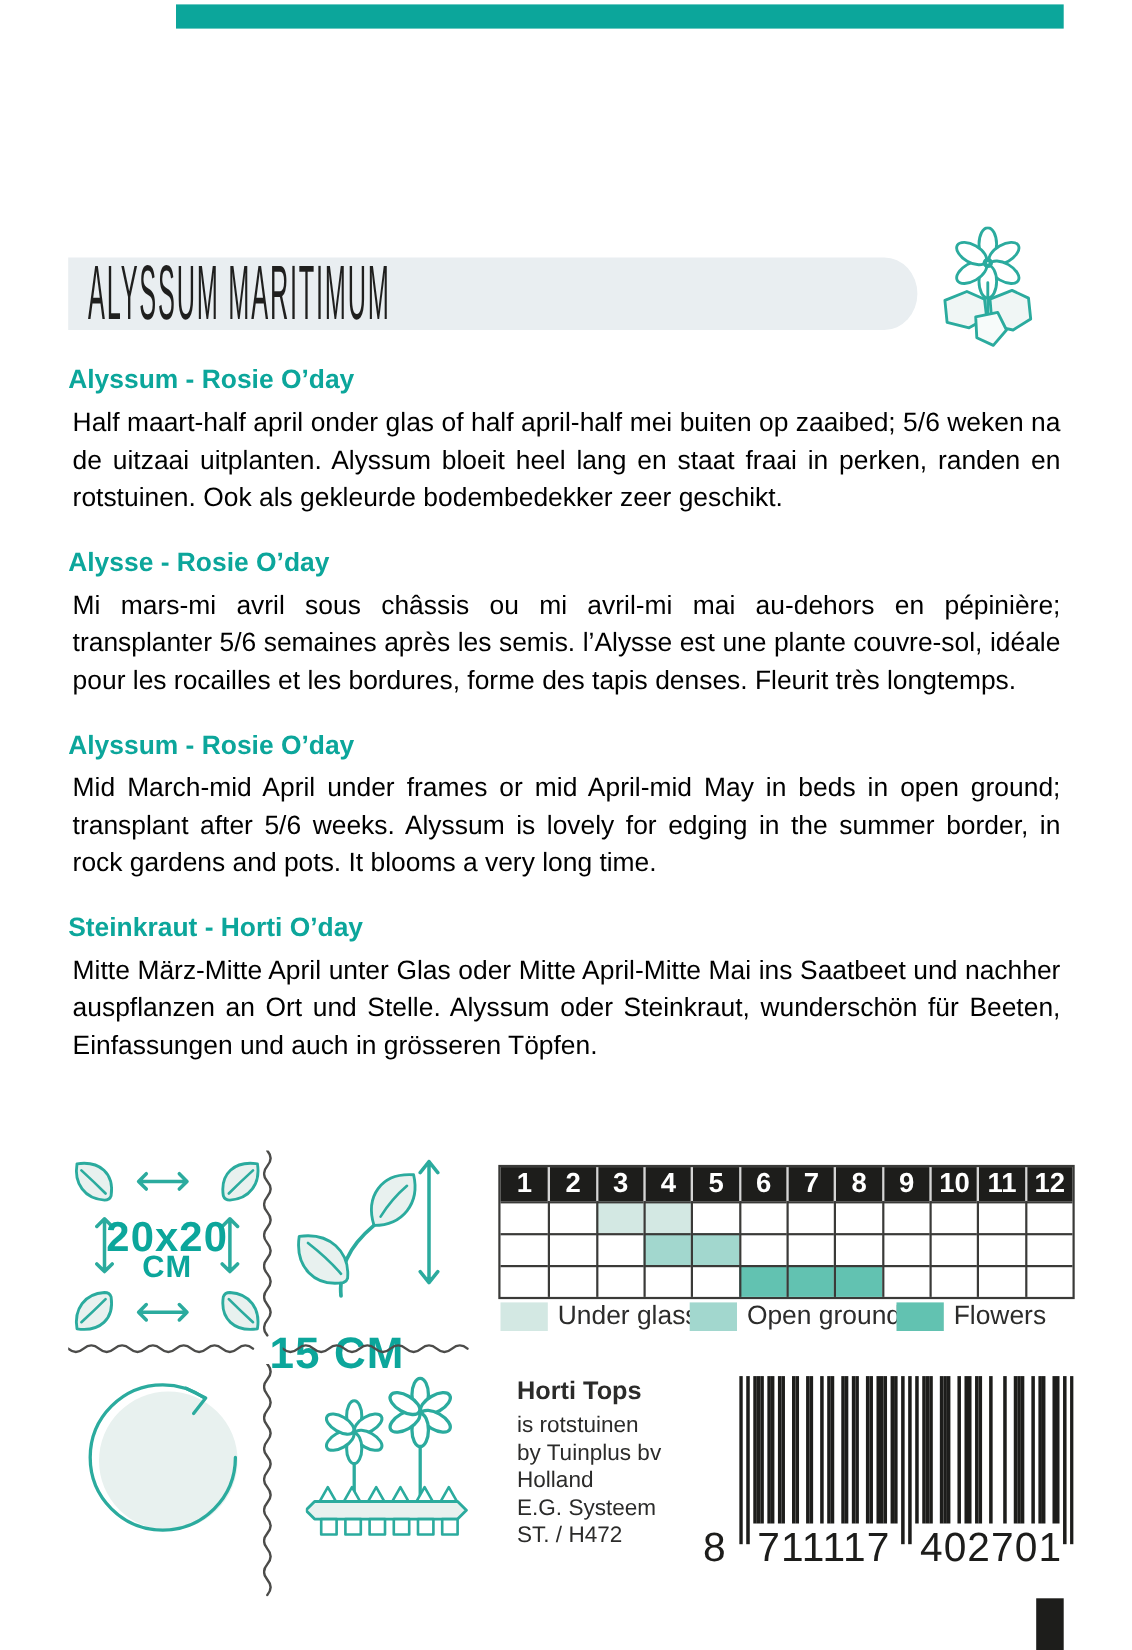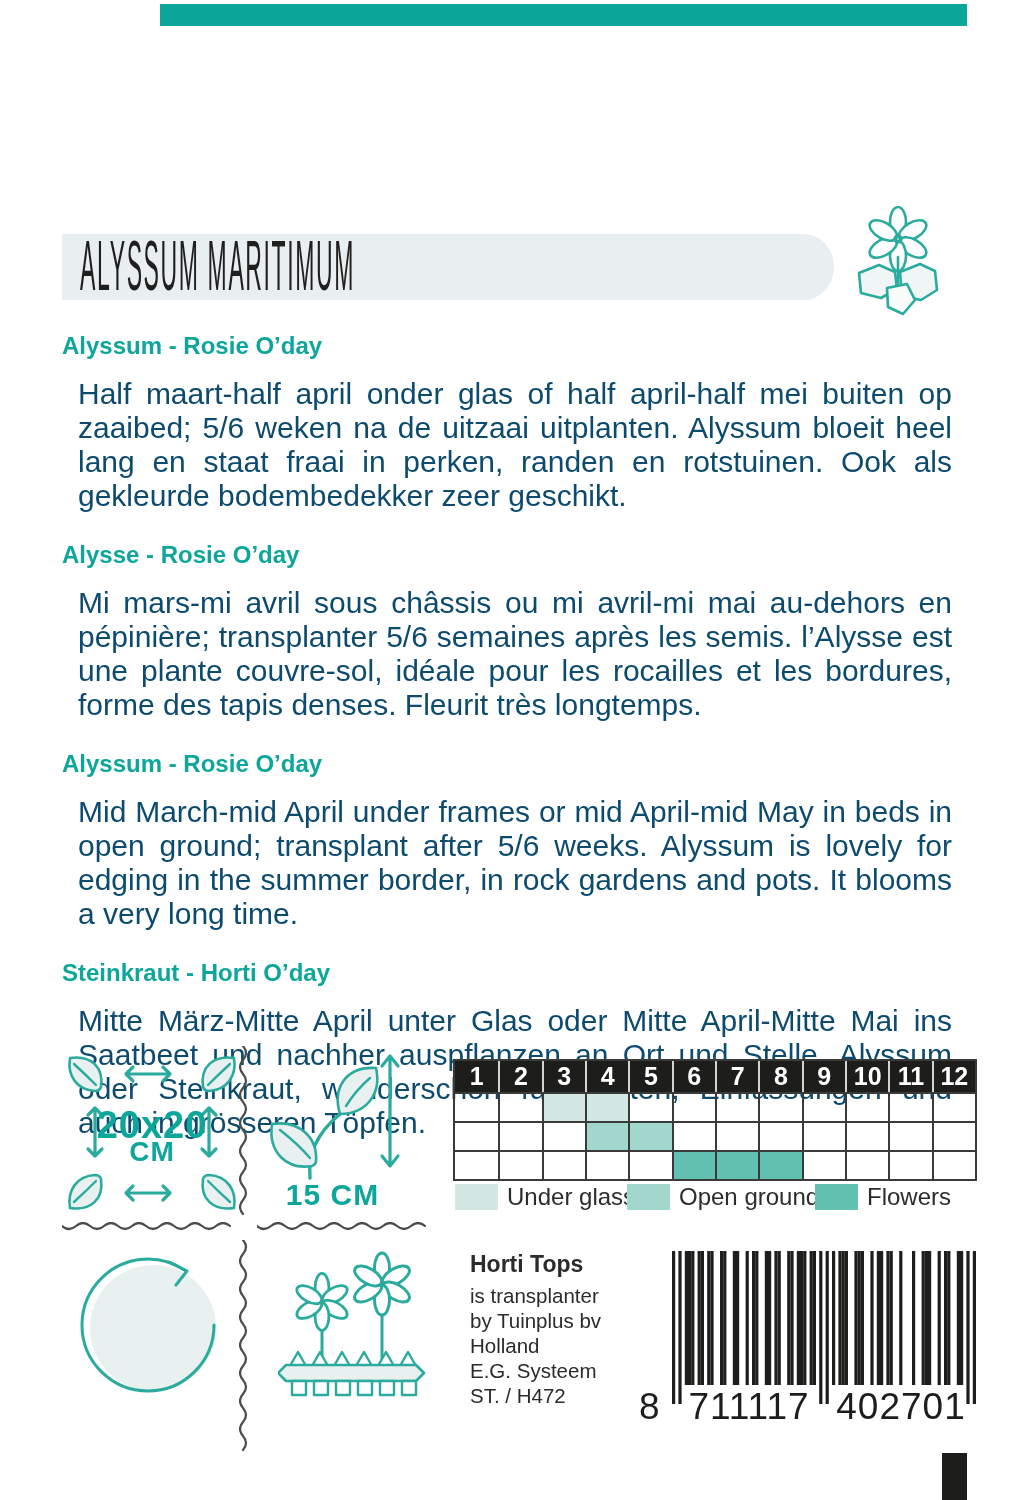--- a/index.html
+++ b/index.html
@@ -13,39 +13,39 @@
   .hbar{position:absolute; left:62px; top:234px; width:772px; height:66px; background:var(--banner);
         border-radius:0 30px 30px 0 / 0 33px 33px 0;}
   .header-title{position:absolute; left:80px; top:236px; height:62px; display:flex; align-items:center;
         font-size:36px; font-weight:500; letter-spacing:2.5px; color:#1f1f1e; white-space:nowrap;
         transform:scale(0.64,1.95); transform-origin:left center;}
   .logo{position:absolute; left:845px; top:206px; width:105px; height:115px;}
 
   .text-col{position:absolute; left:62px; top:331px; width:906px;}
   .sec{margin-bottom:27px;}
   .sec h2{margin:0 0 7px 0; font-size:24px; line-height:30px; font-weight:700; color:var(--accent);}
-  .sec p{margin:16px; font-size:30px; line-height:34px; text-align:justify; color:#0c4a6e;}
+  .sec p{margin:4px; font-size:24px; line-height:34px; text-align:justify; color:#000000;}
 
   
   .ln{fill:none; stroke:var(--icon-teal); stroke-width:3.2; stroke-linecap:round; stroke-linejoin:round;}
   .lf{fill:var(--light-fill); stroke:var(--icon-teal); stroke-width:2.6; stroke-linejoin:round;}
   .pet{fill:#fff; stroke:var(--icon-teal); stroke-width:3; stroke-linejoin:round;}
   .pet2{fill:#fff; stroke:var(--icon-teal); stroke-width:2.6; stroke-linejoin:round;}
   .rock{fill:#f0f6f5; stroke:var(--icon-teal); stroke-width:2.6; stroke-linejoin:round;}
   .rockf{fill:#f7fbfa; stroke:var(--icon-teal); stroke-width:2.6; stroke-linejoin:round;}
   .tray{fill:var(--light-fill); stroke:var(--icon-teal); stroke-width:2.6; stroke-linejoin:round;}
   .tooth{fill:#fff; stroke:var(--icon-teal); stroke-width:2.4; stroke-linejoin:round;}
 
   .icon-abs{position:absolute;}
   .spacing-label{position:absolute; left:62px; top:1104px; width:180px; text-align:center;
         font-size:38px; font-weight:700; color:var(--accent); letter-spacing:1px;}
   .spacing-unit{position:absolute; left:62px; top:1136px; width:180px; text-align:center;
         font-size:28px; font-weight:700; color:var(--accent); letter-spacing:1px;}
-  .height-label{position:absolute; left:245px; top:1178px; width:175px; text-align:center;
-        font-size:30px; font-weight:700; color:var(--accent); letter-spacing:1px;}
+  .height-label{position:absolute; left:245px; top:1209px; width:175px; text-align:left;
+        font-size:40px; font-weight:700; color:var(--accent); letter-spacing:1px;}
   .cycle-label{position:absolute; left:76px; top:1252px; width:146px; height:142px;
         display:flex; align-items:center; justify-content:center;
         font-size:58px; font-weight:700; color:var(--accent);}
 
   .wave{position:absolute;}
   .wave path{fill:none; stroke:#4c4c4a; stroke-width:2.2; stroke-linecap:round;}
 
   
   .cal{position:absolute; left:453px; top:1059px; width:524px; border:2.5px solid var(--grid); box-sizing:border-box;}
   .cal-row{display:grid; grid-template-columns:repeat(12,1fr);}
@@ -255,21 +255,21 @@
       <span class="leg-label">Open ground</span>
     </div>
     <div class="leg-item" style="left:360px;">
       <span class="leg-swatch" style="background: rgb(98, 194, 177);"></span>
       <span class="leg-label">Flowers</span>
     </div>
   </div>
 
   <div class="dist">
     <h3>Horti Tops</h3>
-    <div class="dline">is transplanter</div>
+    <div class="dline">is rotstuinen</div>
     <div class="dline">by Tuinplus bv</div>
     <div class="dline">Holland</div>
     <div class="dline">E.G. Systeem</div>
     <div class="dline">ST. / H472</div>
   </div>
 
   <div class="barcode">
     <span class="bc-lead">8</span>
     <svg id="bc-svg" width="304" height="153">
         <rect x="0.00" y="0" width="3.20" height="153" fill="#1d1d1b"></rect>

